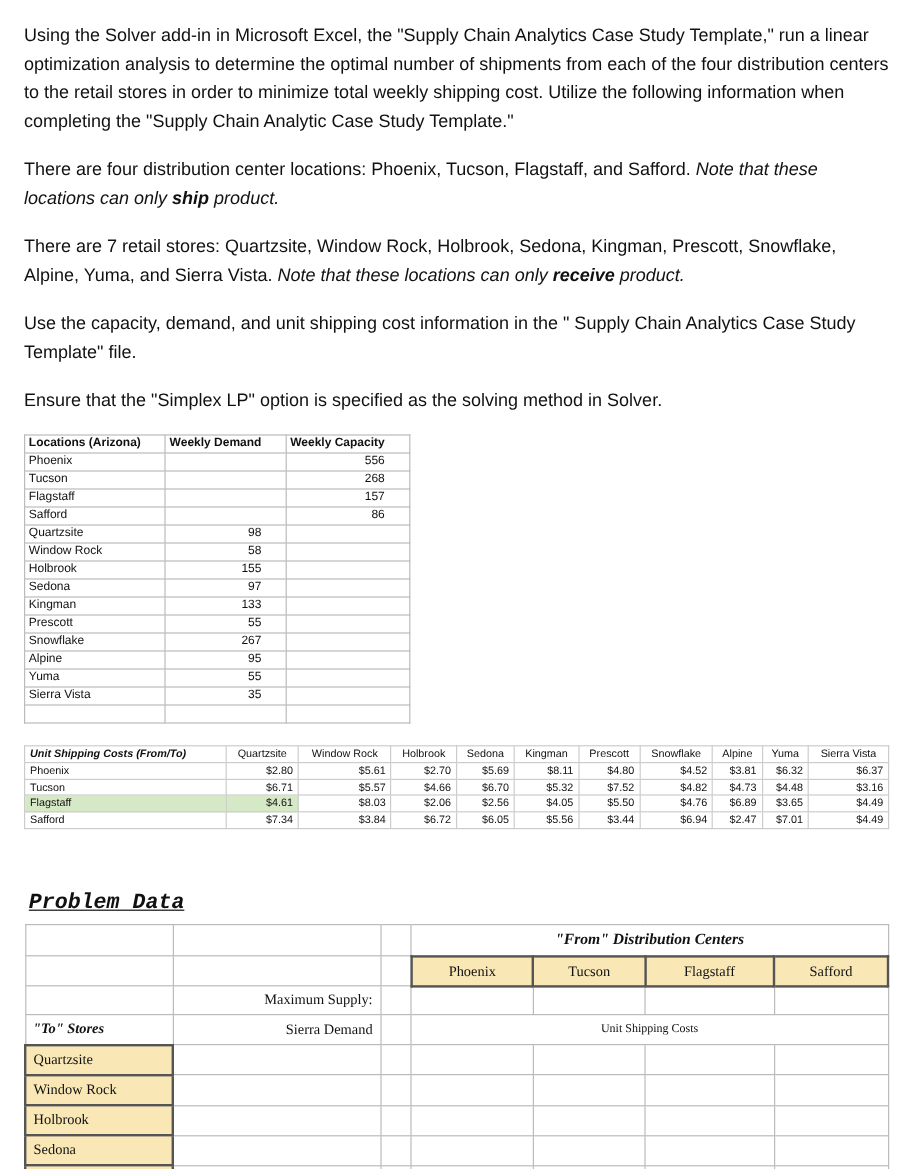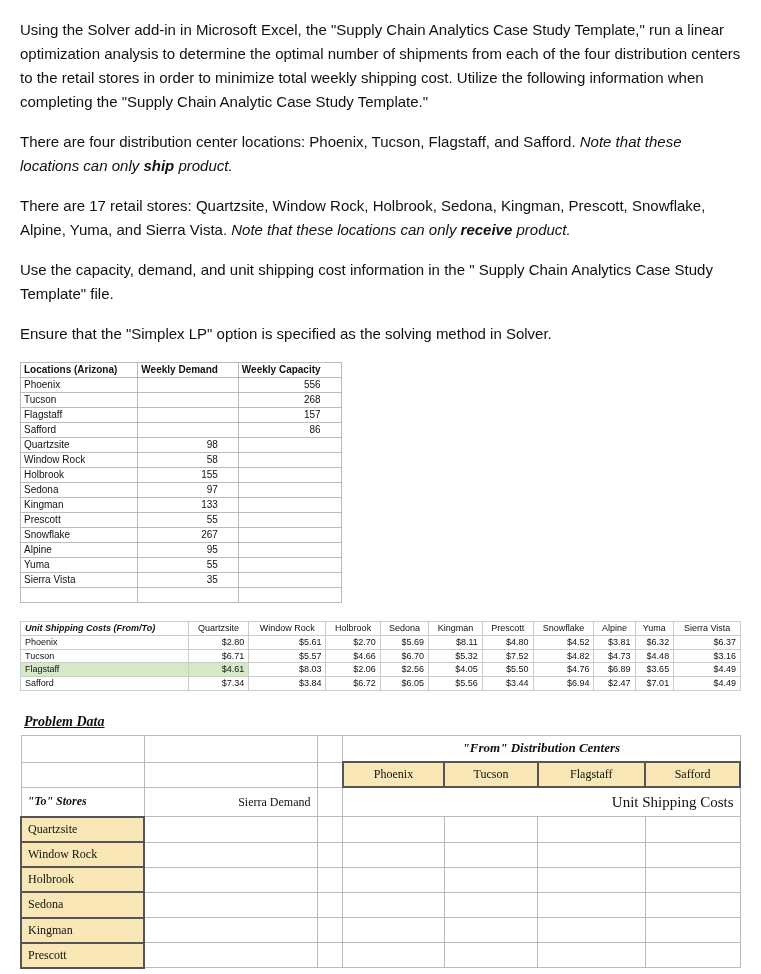--- a/index.html
+++ b/index.html
@@ -46,27 +46,28 @@
     white-space: nowrap;
   }
   .tbl2 th { text-align: center; font-weight: normal; }
   .tbl2 td { text-align: right; }
   .tbl2 td.rowlbl { text-align: left; }
   .tbl2 .hdr-row th:first-child { font-style: italic; font-weight: bold; text-align: left; }
   .hl-green { background: #d6e9c6; }
 
   
   .pd-heading {
-    font-family: Liberation Serif, serif;
-    font-size: 14px;
+    font-family: Liberation Mono, monospace;
+    font-size: 18px;
     font-weight: bold;
     font-style: italic;
     text-decoration: underline;
     padding: 2px 4px;
     display: inline-block;
+    margin-top: 28px;
   }
   .tbl3 {
     border-collapse: collapse;
     font-size: 11px;
     font-family: "Times New Roman", serif;
     width: 100%;
   }
   .tbl3 th, .tbl3 td {
     border: 1px solid #bbb;
     padding: 2px 6px;
@@ -95,43 +96,43 @@
     font-style: italic;
     font-weight: bold;
     font-size: 12px;
   }
   .tbl3 .store-cell {
     background: #f9e7b6;
     border: 2px solid #555;
     font-size: 12px;
   }
   .tbl3 .usc {
-    text-align: right;
-    font-size: 15px;
+    text-align: center;
+    font-size: 10px;
   }
   .col-narrow { width: 110px; }
   .col-supply { width: 160px; }
 </style>
 </head>
 <body>
 
 
 
 
 <p>Using the Solver add-in in Microsoft Excel, the "Supply Chain Analytics Case Study Template," run a linear optimization analysis to determine the optimal number of shipments from each of the four distribution centers to the retail stores in order to minimize total weekly shipping cost. Utilize the following information when completing the "Supply Chain Analytic Case Study Template."</p>
 
 <p>
   <span>There are four distribution center locations: Phoenix, Tucson, Flagstaff, and Safford. </span>
   <em>
     <span>Note that these locations can only </span><strong>ship</strong><span> product.</span>
   </em>
 </p>
 
 <p>
-  <span>There are 17 retail stores: Quartzsite, Window Rock, Holbrook, Sedona, Kingman, Prescott, Snowflake, Alpine, Yuma, and Sierra Vista. </span>
+  <span>There are 7 retail stores: Quartzsite, Window Rock, Holbrook, Sedona, Kingman, Prescott, Snowflake, Alpine, Yuma, and Sierra Vista. </span>
   <em>
     <span>Note that these locations can only </span><strong>receive</strong><span> product.</span>
   </em>
 </p>
 
 <p>Use the capacity, demand, and unit shipping cost information in the " Supply Chain Analytics Case Study Template" file.</p>
 <p>Ensure that the "Simplex LP" option is specified as the solving method in Solver.</p>
 
 
 <div class="tbl1-wrap">
@@ -310,20 +311,29 @@
   <tr>
     <td></td>
         <td></td>
         <td></td>
     <td class="dc-hdr">Phoenix</td>
     <td class="dc-hdr">Tucson</td>
     <td class="dc-hdr">Flagstaff</td>
     <td class="dc-hdr">Safford</td>
   </tr>
   <tr>
+    <td></td>
+    <td class="maxsup">Maximum Supply:</td>
+    <td></td>
+        <td></td>
+        <td></td>
+        <td></td>
+        <td></td>
+  </tr>
+  <tr>
     <td class="to-hdr">"To" Stores</td>
     <td class="maxsup">Sierra Demand</td>
     <td></td>
     <td colspan="4" class="usc">Unit Shipping Costs</td>
   </tr>
   </tbody>
     <tbody id="pd-body">
       <tr>
         <td class="store-cell">Quartzsite</td>
         <td></td>

